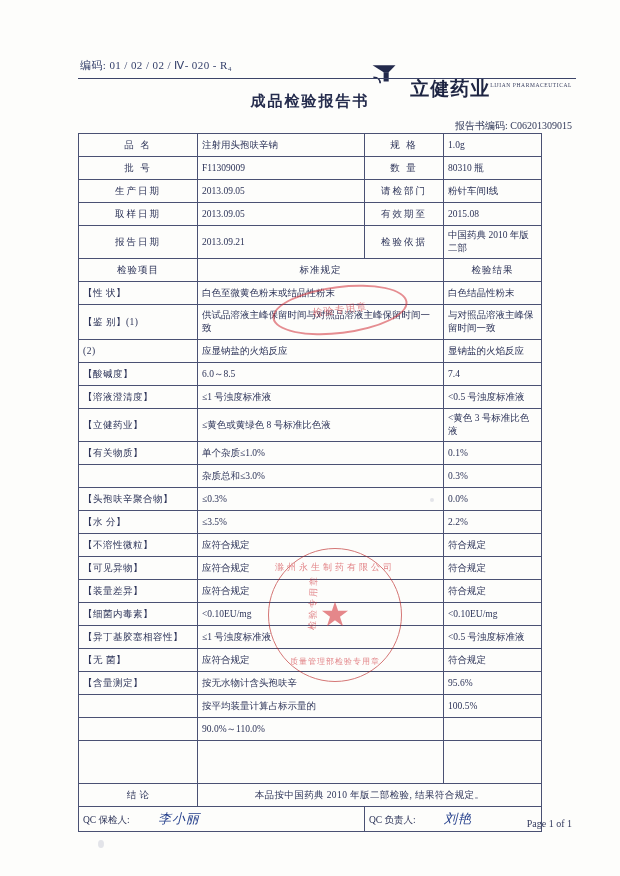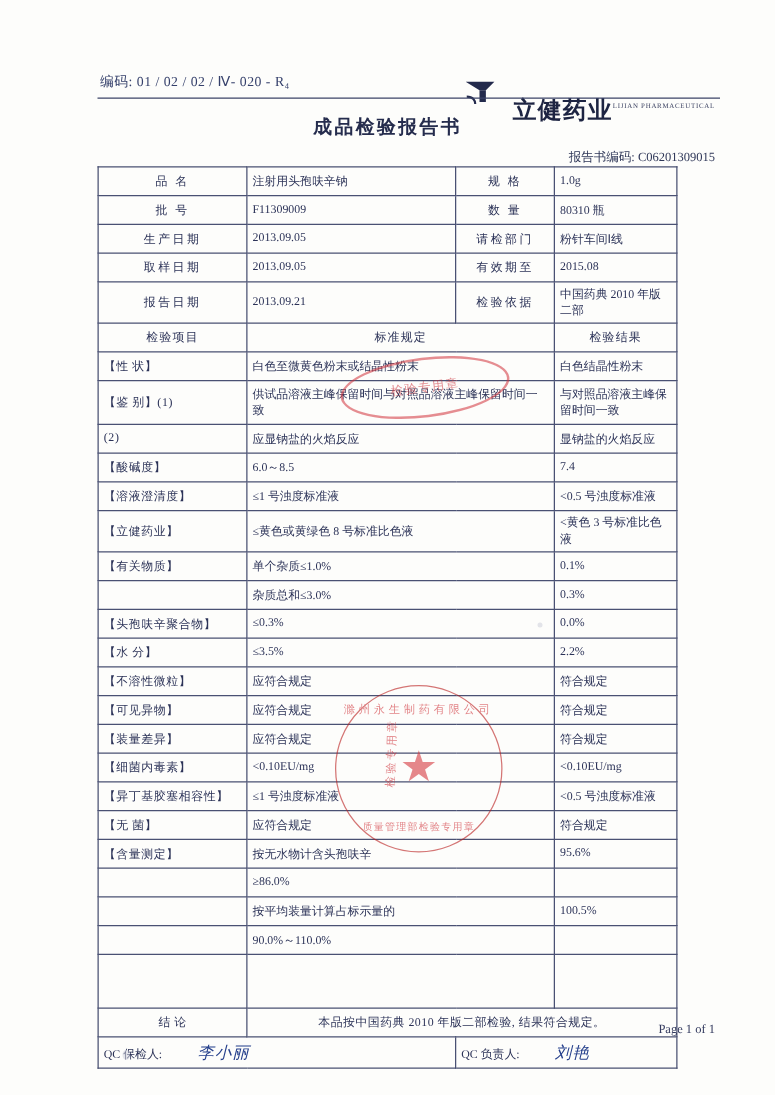--- a/index.html
+++ b/index.html
@@ -356,25 +356,20 @@
         <td class="spec" colspan="2">应符合规定</td>
         <td class="result">符合规定</td>
       </tr>
       <tr>
         <td class="item">【含量测定】</td>
         <td class="spec" colspan="2">按无水物计含头孢呋辛</td>
         <td class="result">95.6%</td>
       </tr>
       <tr>
         <td class="item"></td>
-        <td class="spec sub" colspan="2">≥86.0%</td>
-        <td class="result"></td>
-      </tr>
-      <tr>
-        <td class="item"></td>
         <td class="spec" colspan="2">按平均装量计算占标示量的</td>
         <td class="result">100.5%</td>
       </tr>
       <tr>
         <td class="item"></td>
         <td class="spec sub" colspan="2">90.0%～110.0%</td>
         <td class="result"></td>
       </tr>
 
       <tr>

